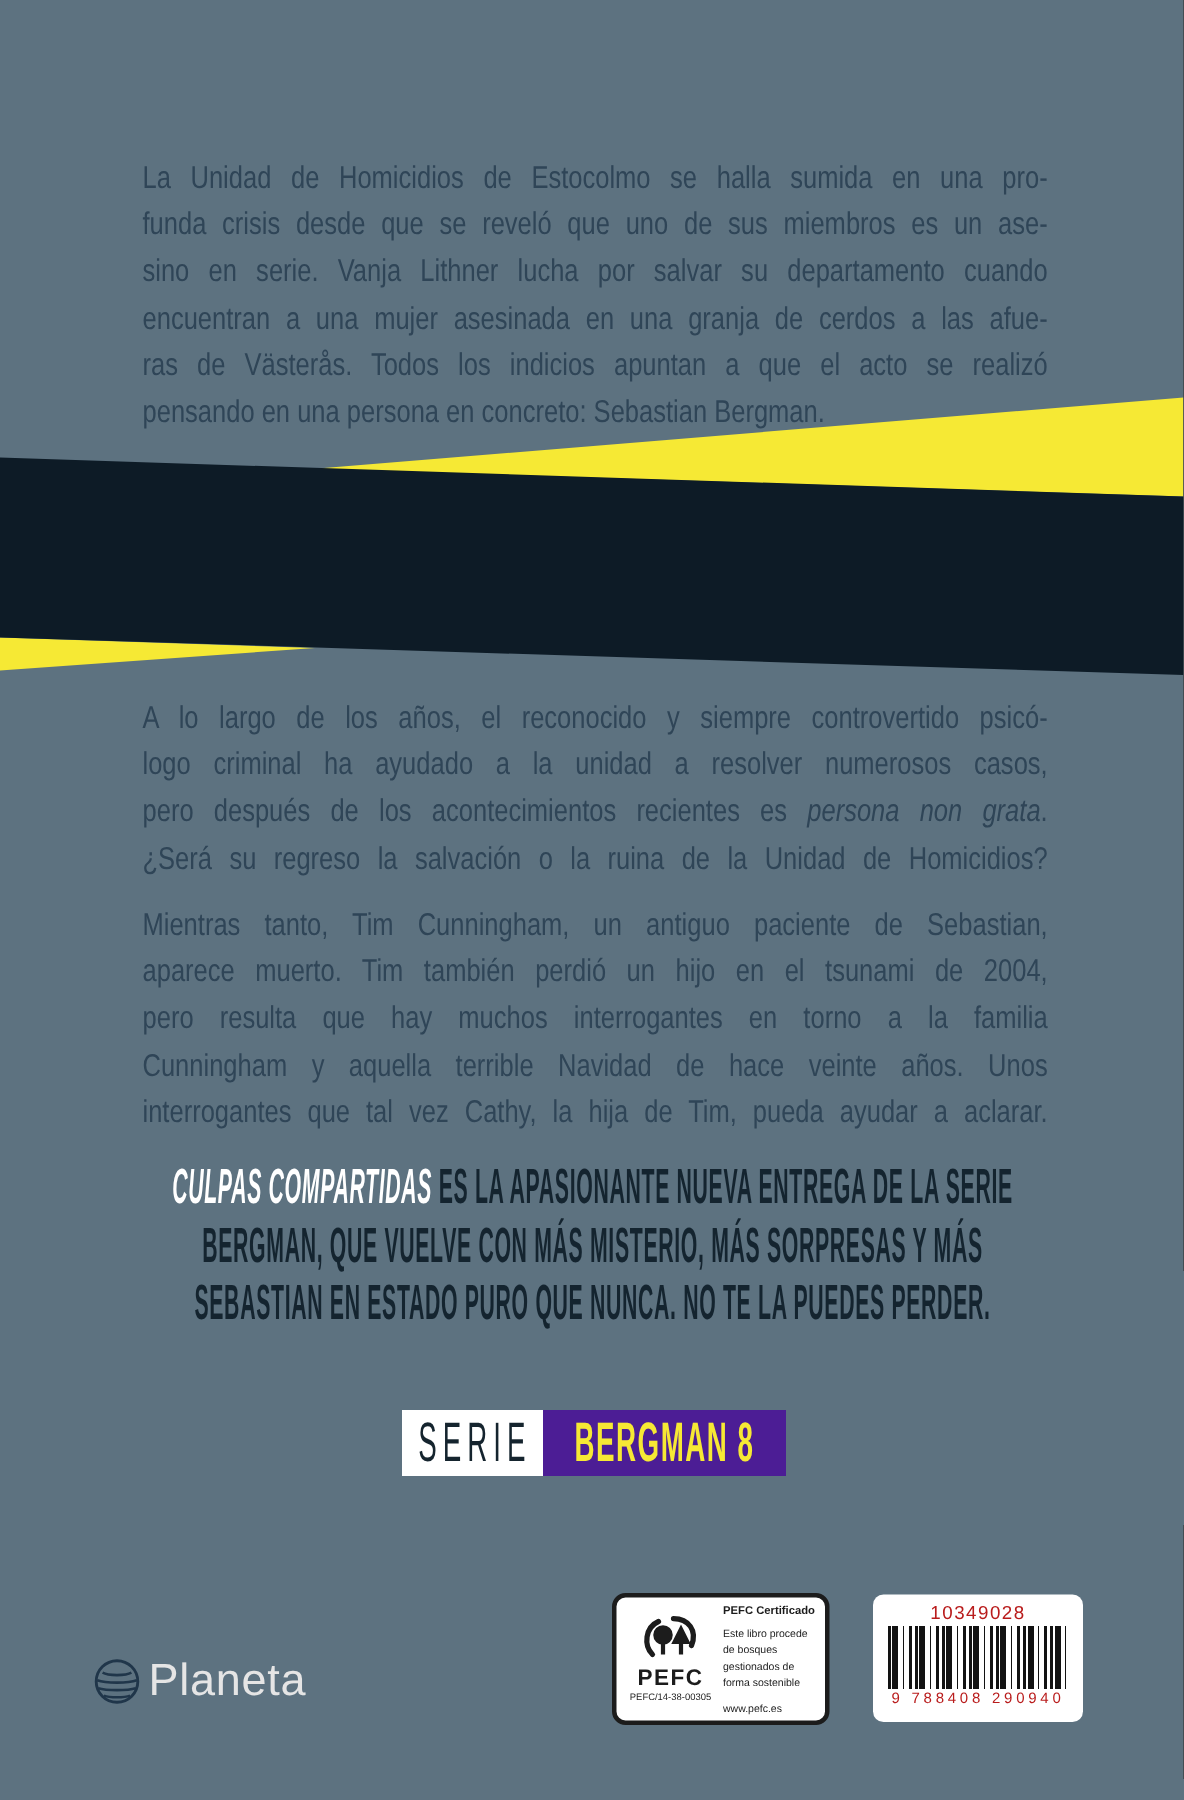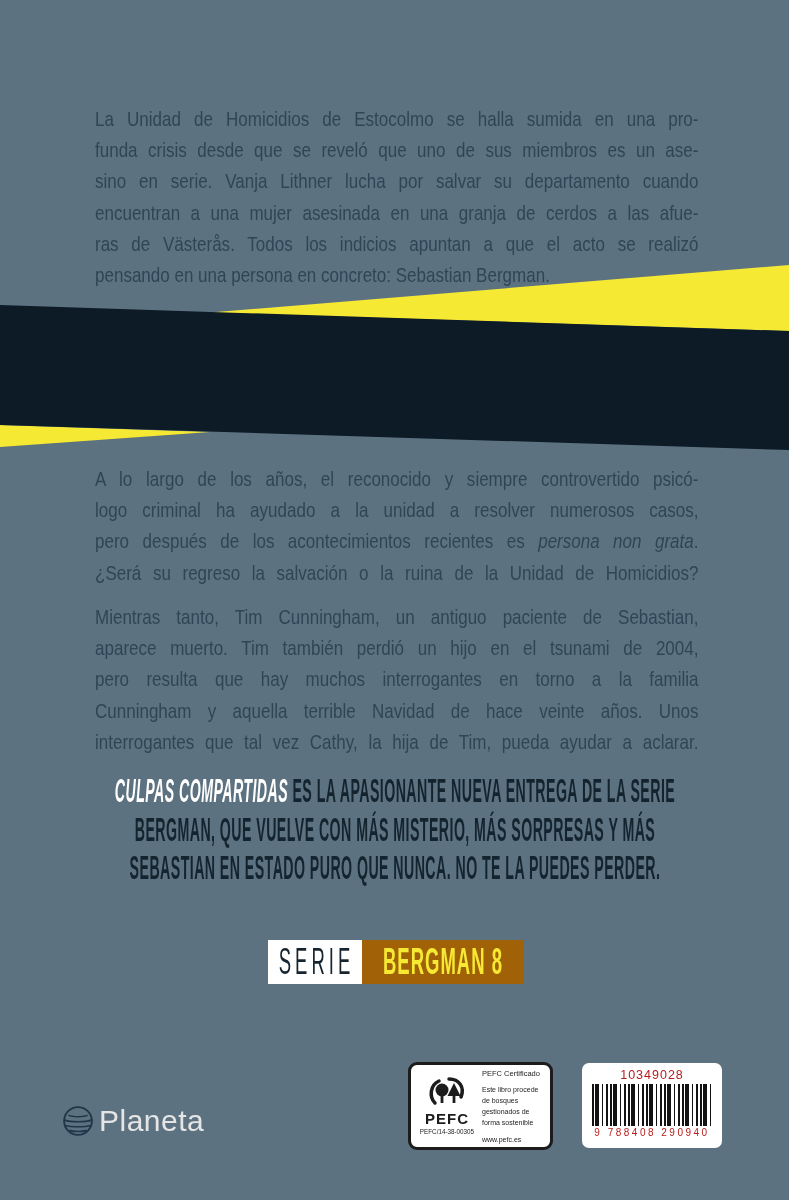--- a/index.html
+++ b/index.html
@@ -22,37 +22,37 @@
   .promo{
     position:absolute;top:772px;left:50%;width:1460px;margin-left:-730px;
     transform:scaleX(0.43);transform-origin:50% 0;
     text-align:center;font-weight:bold;font-size:33px;line-height:38.5px;
     color:#14242f;letter-spacing:1px;
   }
   .promo .title{color:#ffffff;font-style:italic;}
   
   .badge{position:absolute;left:268px;top:940px;height:44px;display:flex;}
   .badge .white-box{width:94px;background:#ffffff;display:flex;align-items:center;justify-content:center;}
-  .badge .navy-box{width:162px;background:#a16207;display:flex;align-items:center;justify-content:center;}
+  .badge .navy-box{width:162px;background:#4c1d95;display:flex;align-items:center;justify-content:center;}
   .badge .serie{transform:scaleX(0.5);font-size:37px;color:#15242e;letter-spacing:8px;text-indent:8px;white-space:nowrap;}
   .badge .bergman{transform:scaleX(0.5);font-size:37px;font-weight:bold;color:#f6e934;letter-spacing:2px;white-space:nowrap;}
   
   .publisher{position:absolute;left:62px;top:1104px;display:flex;align-items:center;gap:5px;color:#e5e5e5;}
   .publisher .name{font-size:30px;letter-spacing:0.5px;}
   
   .pefc{
     position:absolute;left:408px;top:1062px;width:145px;height:88px;box-sizing:border-box;
     background:#ffffff;border:3px solid #1c1c1c;border-radius:9px;
     display:flex;align-items:center;padding:4px 5px;color:#1c1c1c;
   }
   .pefc .left{width:62px;display:flex;flex-direction:column;align-items:center;}
   .pefc .left .word{font-weight:bold;font-size:15px;letter-spacing:1px;line-height:1;}
   .pefc .left .lic{font-size:6.3px;margin-top:2px;white-space:nowrap;}
   .pefc .right{flex:1;padding-left:4px;}
-  .pefc .right .head{font-weight:normal;font-size:7.5px;margin-bottom:7px;}
+  .pefc .right .head{font-weight:bold;font-size:7.5px;margin-bottom:7px;}
   .pefc .right .body{font-size:7px;line-height:1.55;}
   .pefc .right .url{font-size:7px;margin-top:7px;}
   
   .barcode{
     position:absolute;left:582px;top:1063px;width:140px;height:85px;box-sizing:border-box;
     background:#ffffff;border-radius:7px;text-align:center;padding-top:5px;color:#b91c1c;
   }
   .barcode .sku{font-size:12.5px;letter-spacing:1px;}
   .barcode .bars{
     width:120px;height:42px;margin:2px auto 0;

